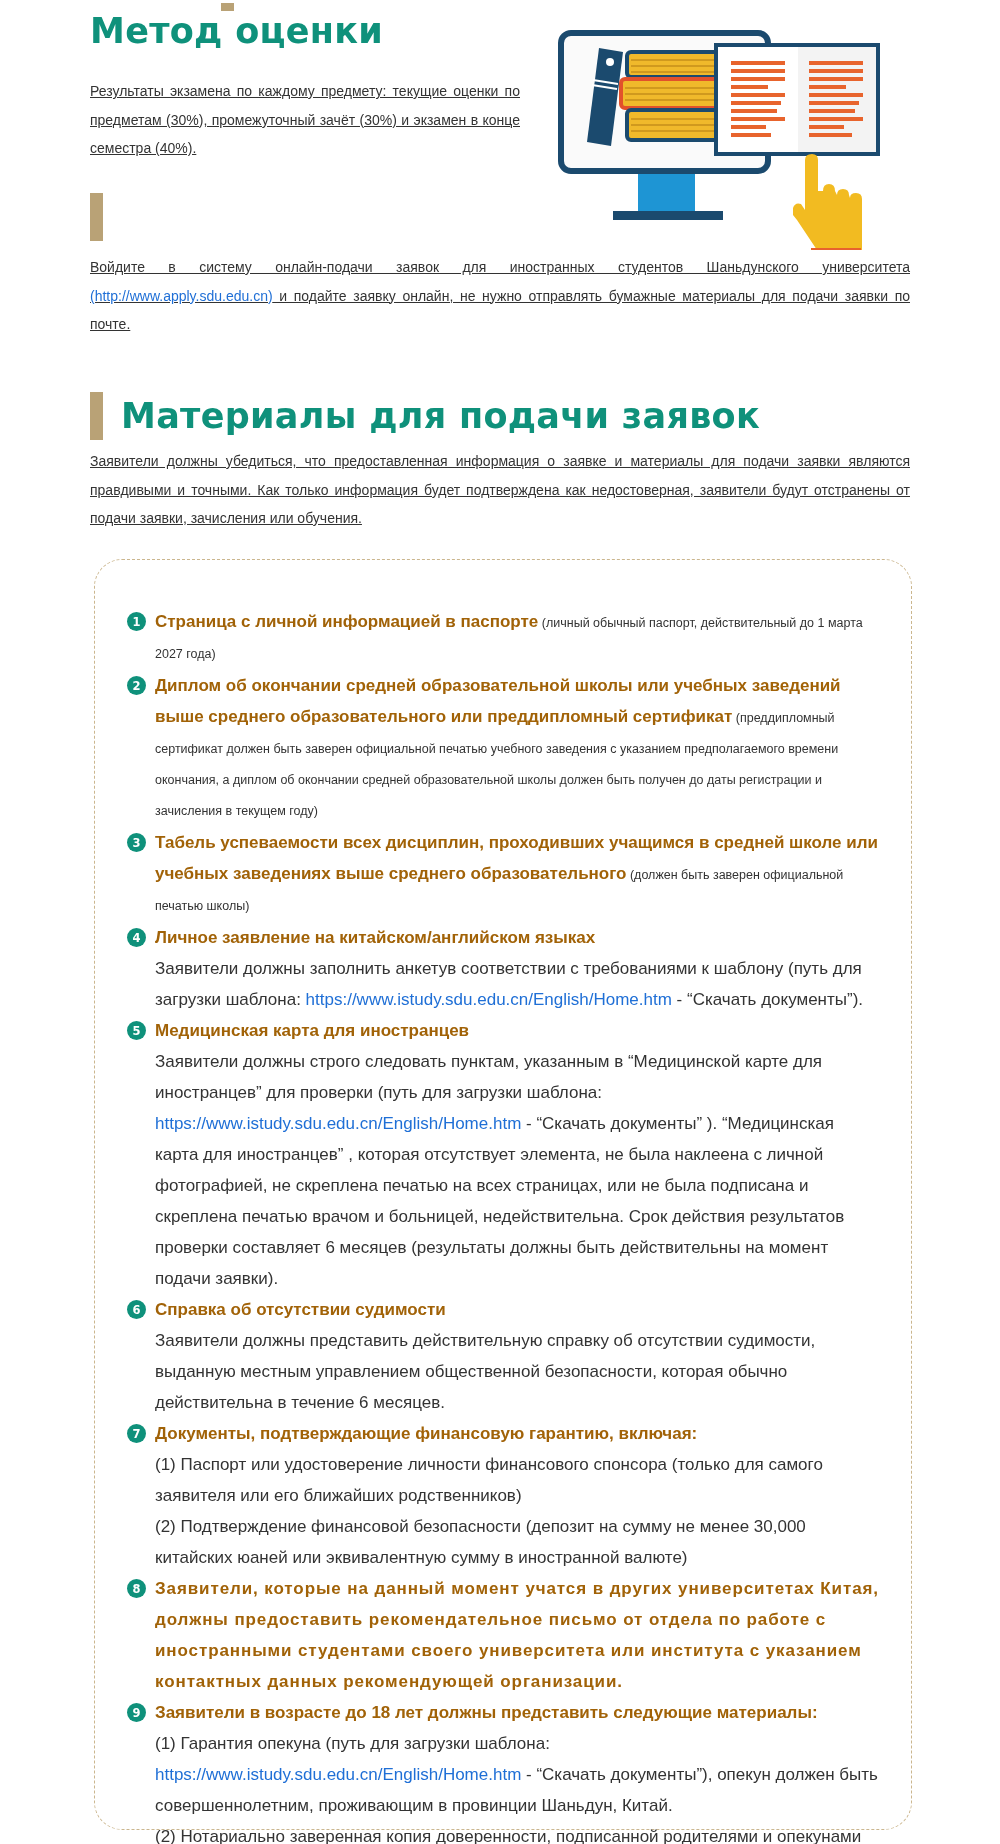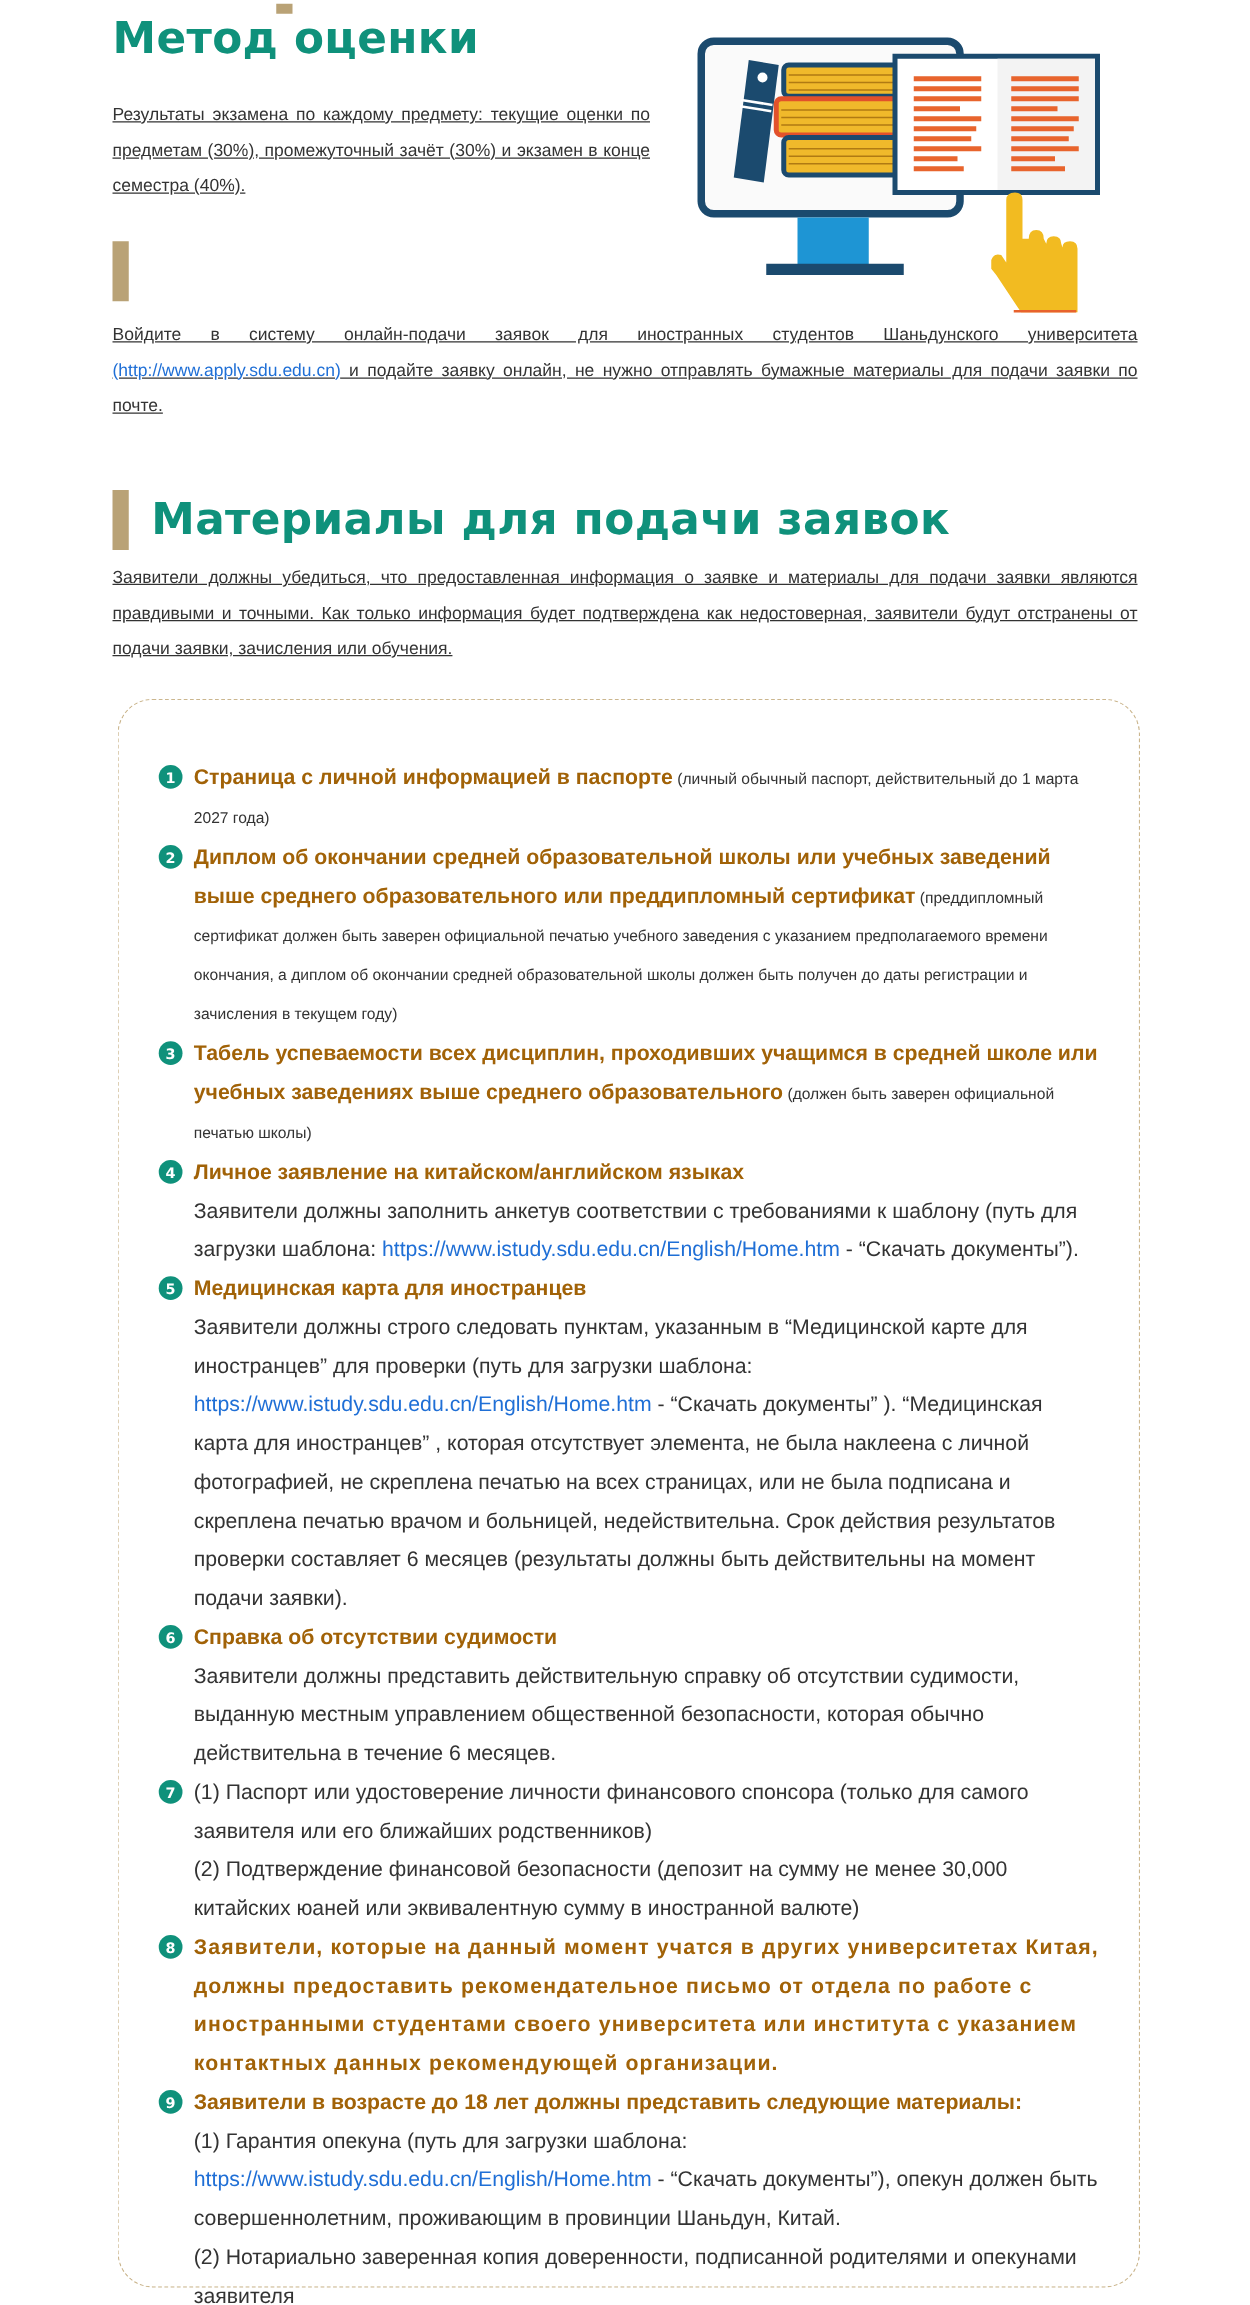--- a/index.html
+++ b/index.html
@@ -167,20 +167,21 @@
   </div>
 
   <div class="mat-item">
     <span class="num" style="top:6px;">6</span>
     <div class="mat-title">Справка об отсутствии судимости</div>
     <div class="mat-desc">Заявители должны представить действительную справку об отсутствии судимости, выданную местным управлением общественной безопасности, которая обычно действительна в течение 6 месяцев.</div>
   </div>
 
   <div class="mat-item">
     <span class="num" style="top:6px;">7</span>
+    <div class="mat-title">Документы, подтверждающие финансовую гарантию, включая:</div>
     <div class="mat-desc">
       <p>(1) Паспорт или удостоверение личности финансового спонсора (только для самого заявителя или его ближайших родственников)</p>
       <p>(2) Подтверждение финансовой безопасности (депозит на сумму не менее 30,000 китайских юаней или эквивалентную сумму в иностранной валюте)</p>
     </div>
   </div>
 
   <div class="mat-item">
     <span class="num" style="top:6px;">8</span>
     <div class="mat-title wide">Заявители, которые на данный момент учатся в других университетах Китая, должны предоставить рекомендательное письмо от отдела по работе с иностранными студентами своего университета или института с указанием контактных данных рекомендующей организации.</div>
   </div>

